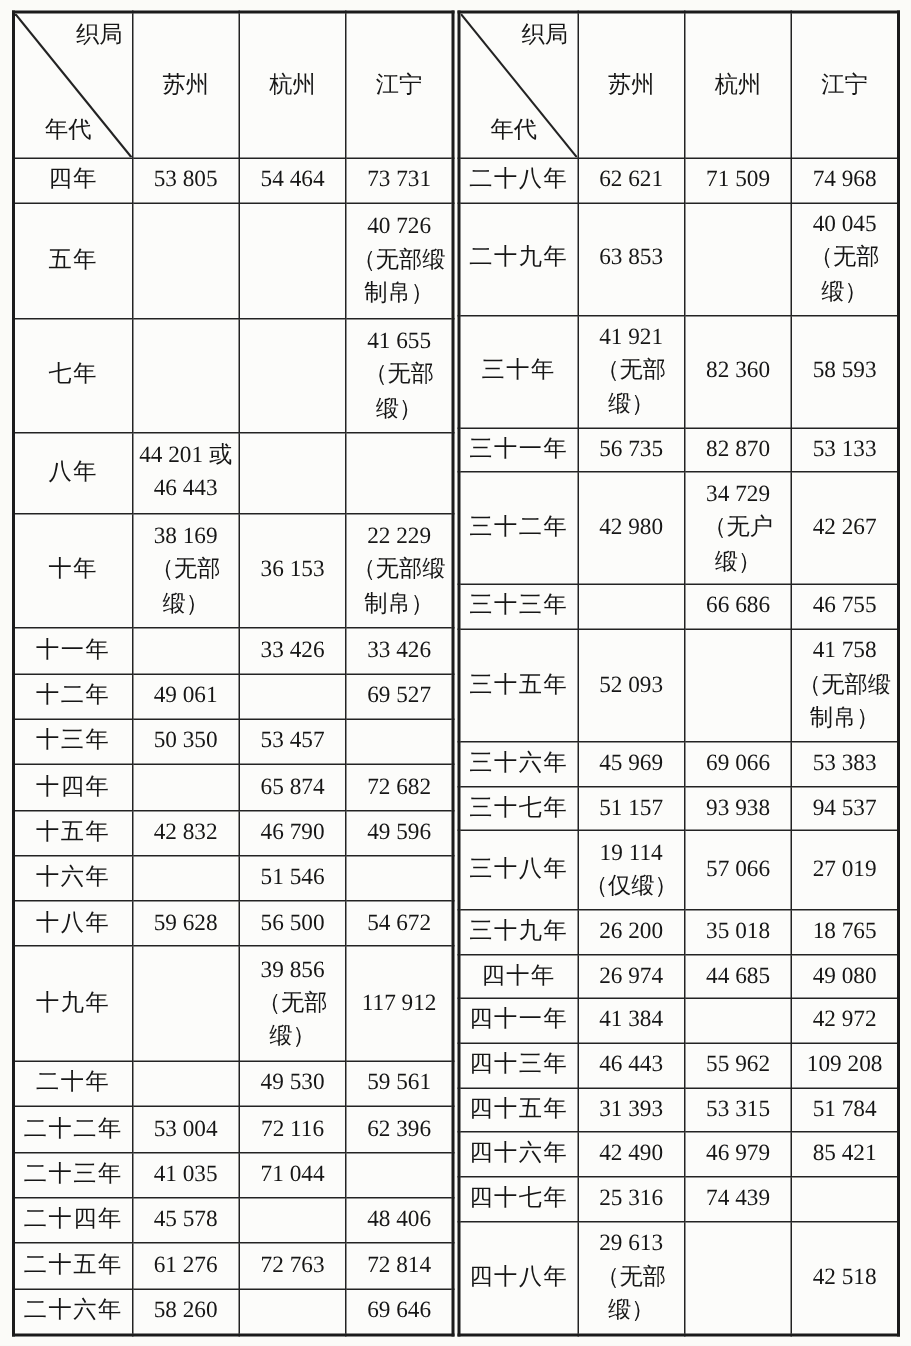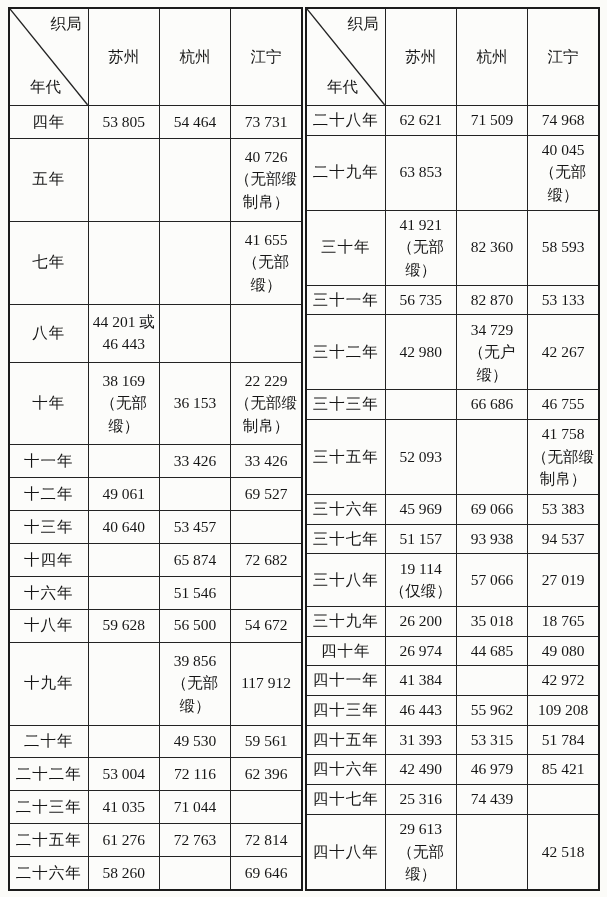--- a/index.html
+++ b/index.html
@@ -135,29 +135,35 @@
           <td>33 426</td>
         </tr>
         <tr>
           <td class="year-cell">十二年</td>
           <td>49 061</td>
           <td></td>
           <td>69 527</td>
         </tr>
         <tr>
           <td class="year-cell">十三年</td>
-          <td>40 640</td>
+          <td>50 350</td>
           <td>53 457</td>
           <td></td>
         </tr>
         <tr>
           <td class="year-cell">十四年</td>
           <td></td>
           <td>65 874</td>
           <td>72 682</td>
+        </tr>
+        <tr>
+          <td class="year-cell">十五年</td>
+          <td>42 832</td>
+          <td>46 790</td>
+          <td>49 596</td>
         </tr>
         <tr>
           <td class="year-cell">十六年</td>
           <td></td>
           <td>51 546</td>
           <td></td>
         </tr>
         <tr>
           <td class="year-cell">十八年</td>
           <td>59 628</td>
@@ -181,20 +187,26 @@
           <td class="year-cell">二十二年</td>
           <td>53 004</td>
           <td>72 116</td>
           <td>62 396</td>
         </tr>
         <tr>
           <td class="year-cell">二十三年</td>
           <td>41 035</td>
           <td>71 044</td>
           <td></td>
+        </tr>
+        <tr>
+          <td class="year-cell">二十四年</td>
+          <td>45 578</td>
+          <td></td>
+          <td>48 406</td>
         </tr>
         <tr>
           <td class="year-cell">二十五年</td>
           <td>61 276</td>
           <td>72 763</td>
           <td>72 814</td>
         </tr>
         <tr>
           <td class="year-cell">二十六年</td>
           <td>58 260</td>

